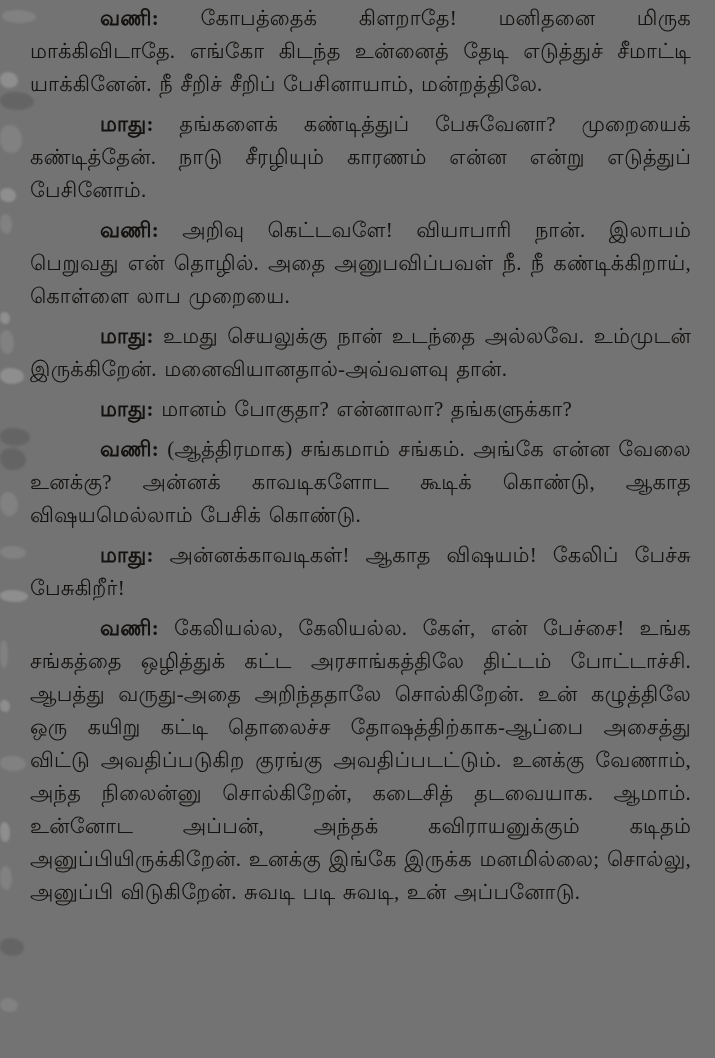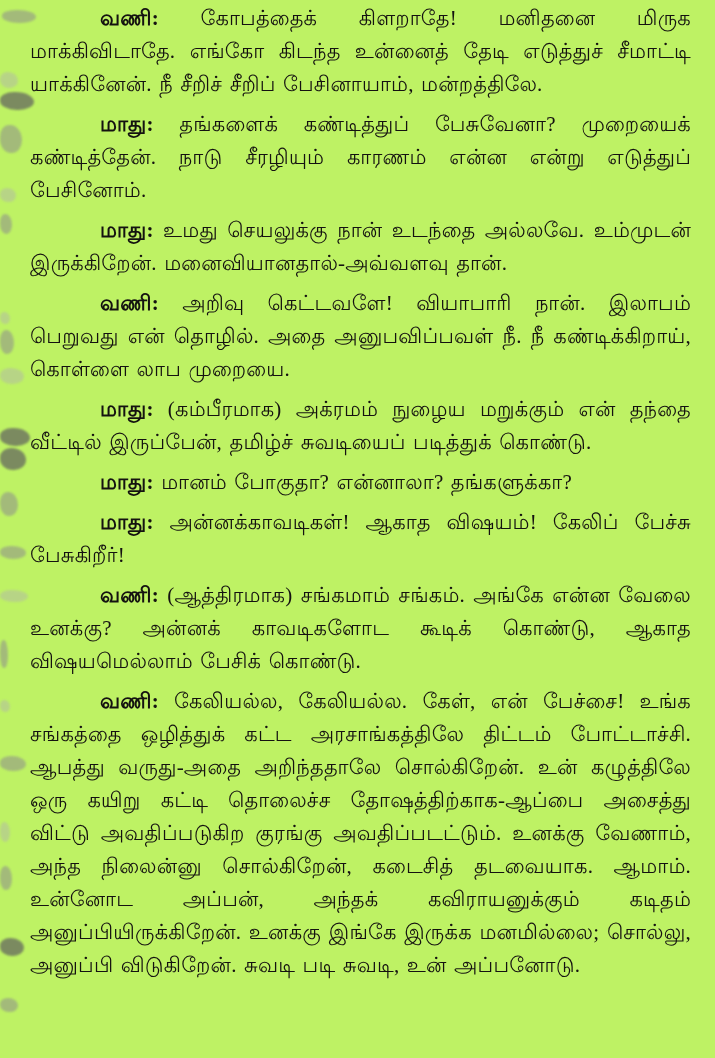--- a/index.html
+++ b/index.html
@@ -11,21 +11,21 @@
     height: 1058px;
     overflow: hidden;
     background: #fcfcfa;
     position: relative;
     font-family: "Liberation Serif", "DejaVu Serif", serif;
   }
   .page {
     position: relative;
     width: 715px;
     height: 1058px;
-    background: #bef264;
+    background: #737373;
   }
   .text-block {
     position: absolute;
     top: 2px;
     left: 30px;
     right: 24px;
     color: #141210;
     font-size: 21px;
     line-height: 33px;
     text-align: justify;
@@ -75,22 +75,21 @@
     <div class="artifact" style="left:0;    top:756px; width:26px; height:15px;"></div>
     <div class="artifact light" style="left:0;    top:822px; width:10px; height:20px;"></div>
     <div class="artifact" style="left:0;    top:866px; width:12px; height:24px;"></div>
     <div class="artifact dark" style="left:0;    top:938px; width:24px; height:18px;"></div>
     <div class="artifact" style="left:0;    top:998px; width:18px; height:14px;"></div>
   </div>
 
   <div class="text-block">
     <p class="para"><span class="speaker">வணி:</span> <span>கோபத்தைக் கிளறாதே! மனிதனை மிருக மாக்கிவிடாதே. எங்கோ கிடந்த உன்னைத் தேடி எடுத்துச் சீமாட்டி யாக்கினேன். நீ சீறிச் சீறிப் பேசினாயாம், மன்றத்திலே.</span></p>
     <p class="para"><span class="speaker">மாது:</span> <span>தங்களைக் கண்டித்துப் பேசுவேனா? முறையைக் கண்டித்தேன். நாடு சீரழியும் காரணம் என்ன என்று எடுத்துப் பேசினோம்.</span></p>
+    <p class="para"><span class="speaker">வணி:</span> <span>அறிவு கெட்டவளே! வியாபாரி நான். இலாபம் பெறுவது என் தொழில். அதை அனுபவிப்பவள் நீ. நீ கண்டிக்கிறாய், கொள்ளை லாப முறையை.</span></p>
     <p class="para"><span class="speaker">மாது:</span> <span>உமது செயலுக்கு நான் உடந்தை அல்லவே. உம்முடன் இருக்கிறேன். மனைவியானதால்-அவ்வளவு தான்.</span></p>
-    <p class="para"><span class="speaker">வணி:</span> <span>அறிவு கெட்டவளே! வியாபாரி நான். இலாபம் பெறுவது என் தொழில். அதை அனுபவிப்பவள் நீ. நீ கண்டிக்கிறாய், கொள்ளை லாப முறையை.</span></p>
-    <p class="para"><span class="speaker">மாது:</span> <span>(கம்பீரமாக) அக்ரமம் நுழைய மறுக்கும் என் தந்தை வீட்டில் இருப்பேன், தமிழ்ச் சுவடியைப் படித்துக் கொண்டு.</span></p>
     <p class="para"><span class="speaker">மாது:</span> <span>மானம் போகுதா? என்னாலா? தங்களுக்கா?</span></p>
+    <p class="para"><span class="speaker">வணி:</span> <span>(ஆத்திரமாக) சங்கமாம் சங்கம். அங்கே என்ன வேலை உனக்கு? அன்னக் காவடிகளோட கூடிக் கொண்டு, ஆகாத விஷயமெல்லாம் பேசிக் கொண்டு.</span></p>
     <p class="para"><span class="speaker">மாது:</span> <span>அன்னக்காவடிகள்! ஆகாத விஷயம்! கேலிப் பேச்சு பேசுகிறீர்!</span></p>
-    <p class="para"><span class="speaker">வணி:</span> <span>(ஆத்திரமாக) சங்கமாம் சங்கம். அங்கே என்ன வேலை உனக்கு? அன்னக் காவடிகளோட கூடிக் கொண்டு, ஆகாத விஷயமெல்லாம் பேசிக் கொண்டு.</span></p>
     <p class="para"><span class="speaker">வணி:</span> <span>கேலியல்ல, கேலியல்ல. கேள், என் பேச்சை! உங்க சங்கத்தை ஒழித்துக் கட்ட அரசாங்கத்திலே திட்டம் போட்டாச்சி. ஆபத்து வருது-அதை அறிந்ததாலே சொல்கிறேன். உன் கழுத்திலே ஒரு கயிறு கட்டி தொலைச்ச தோஷத்திற்காக-ஆப்பை அசைத்து விட்டு அவதிப்படுகிற குரங்கு அவதிப்படட்டும். உனக்கு வேணாம், அந்த நிலைன்னு சொல்கிறேன், கடைசித் தடவையாக. ஆமாம். உன்னோட அப்பன், அந்தக் கவிராயனுக்கும் கடிதம் அனுப்பியிருக்கிறேன். உனக்கு இங்கே இருக்க மனமில்லை; சொல்லு, அனுப்பி விடுகிறேன். சுவடி படி சுவடி, உன் அப்பனோடு.</span></p>
   </div>
 
 </div>
 
 </body></html>

